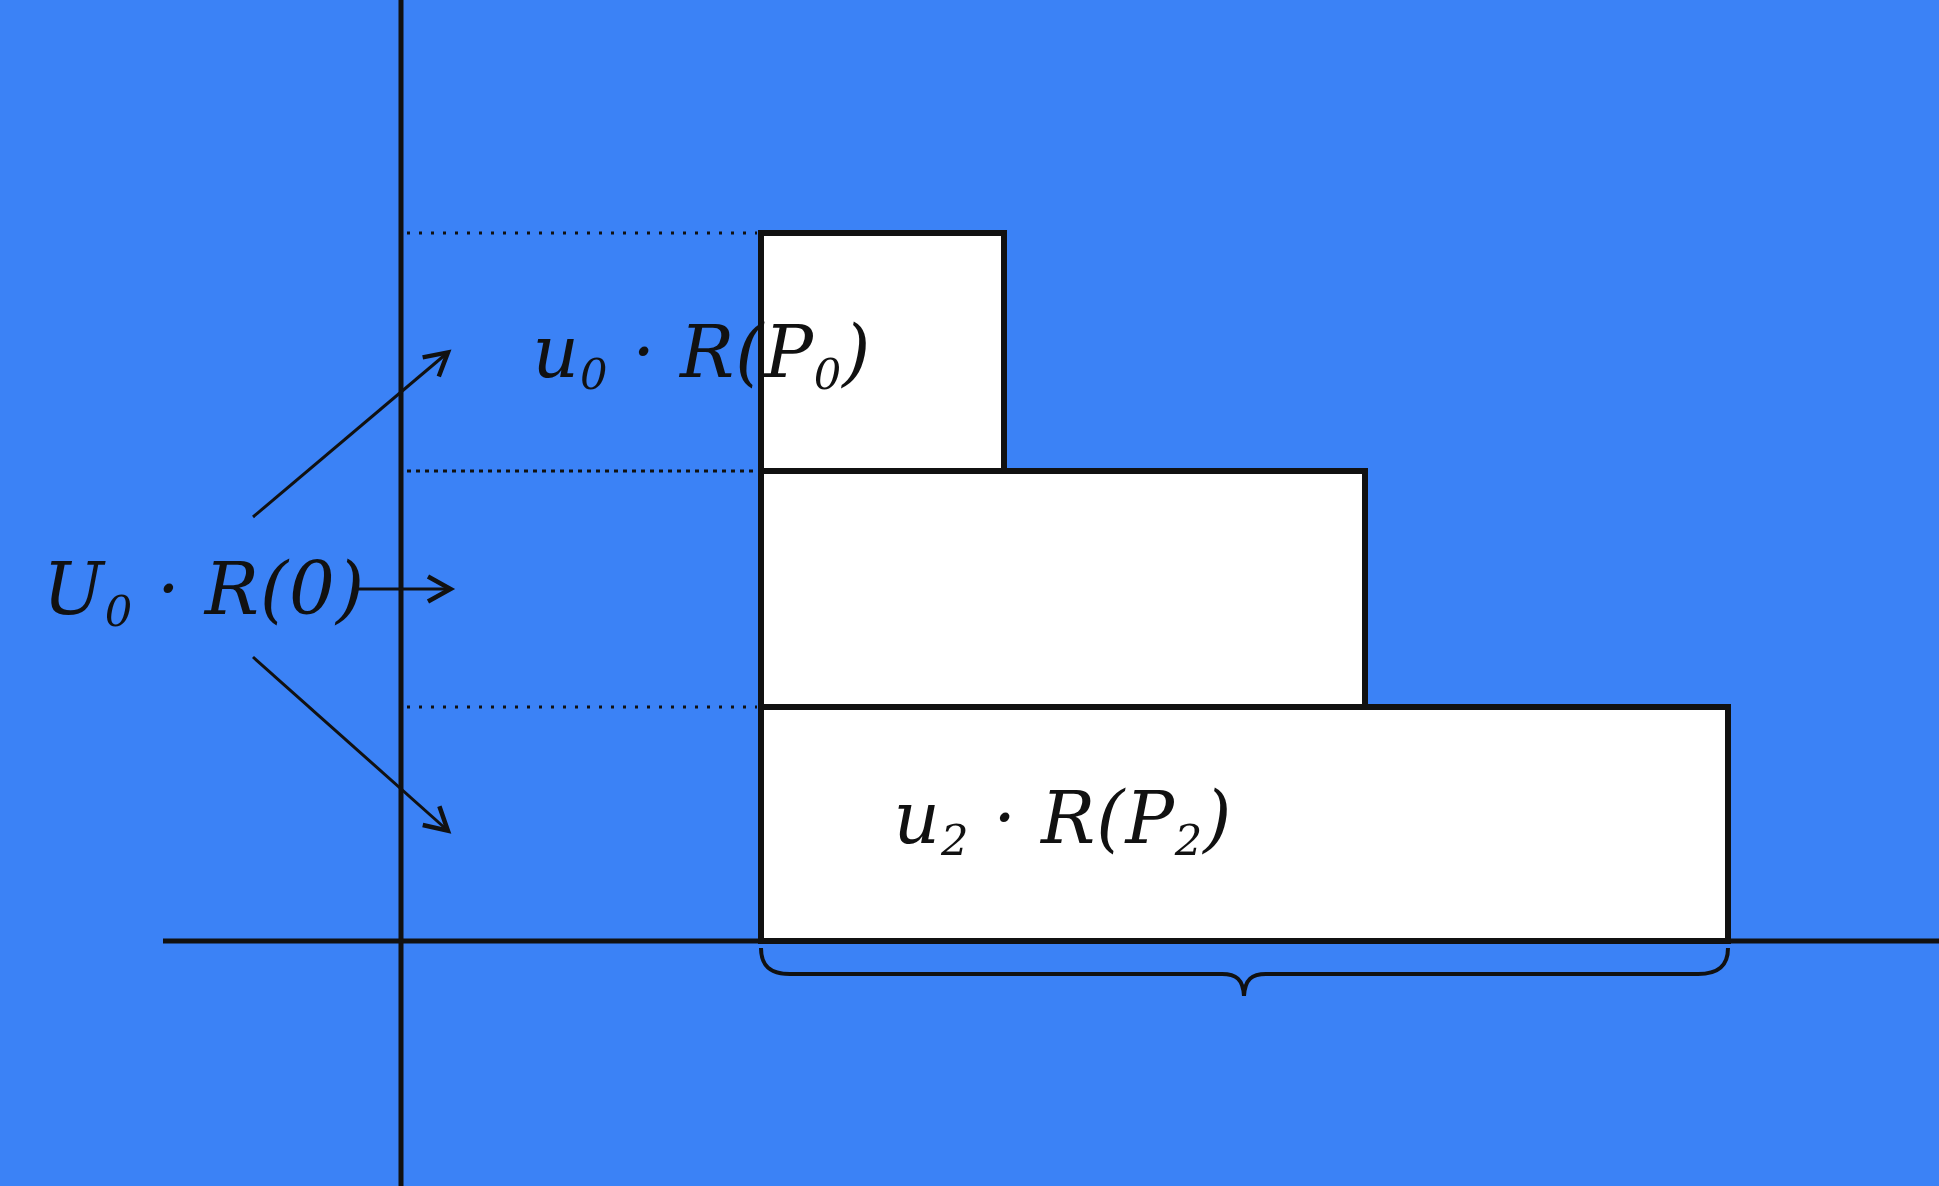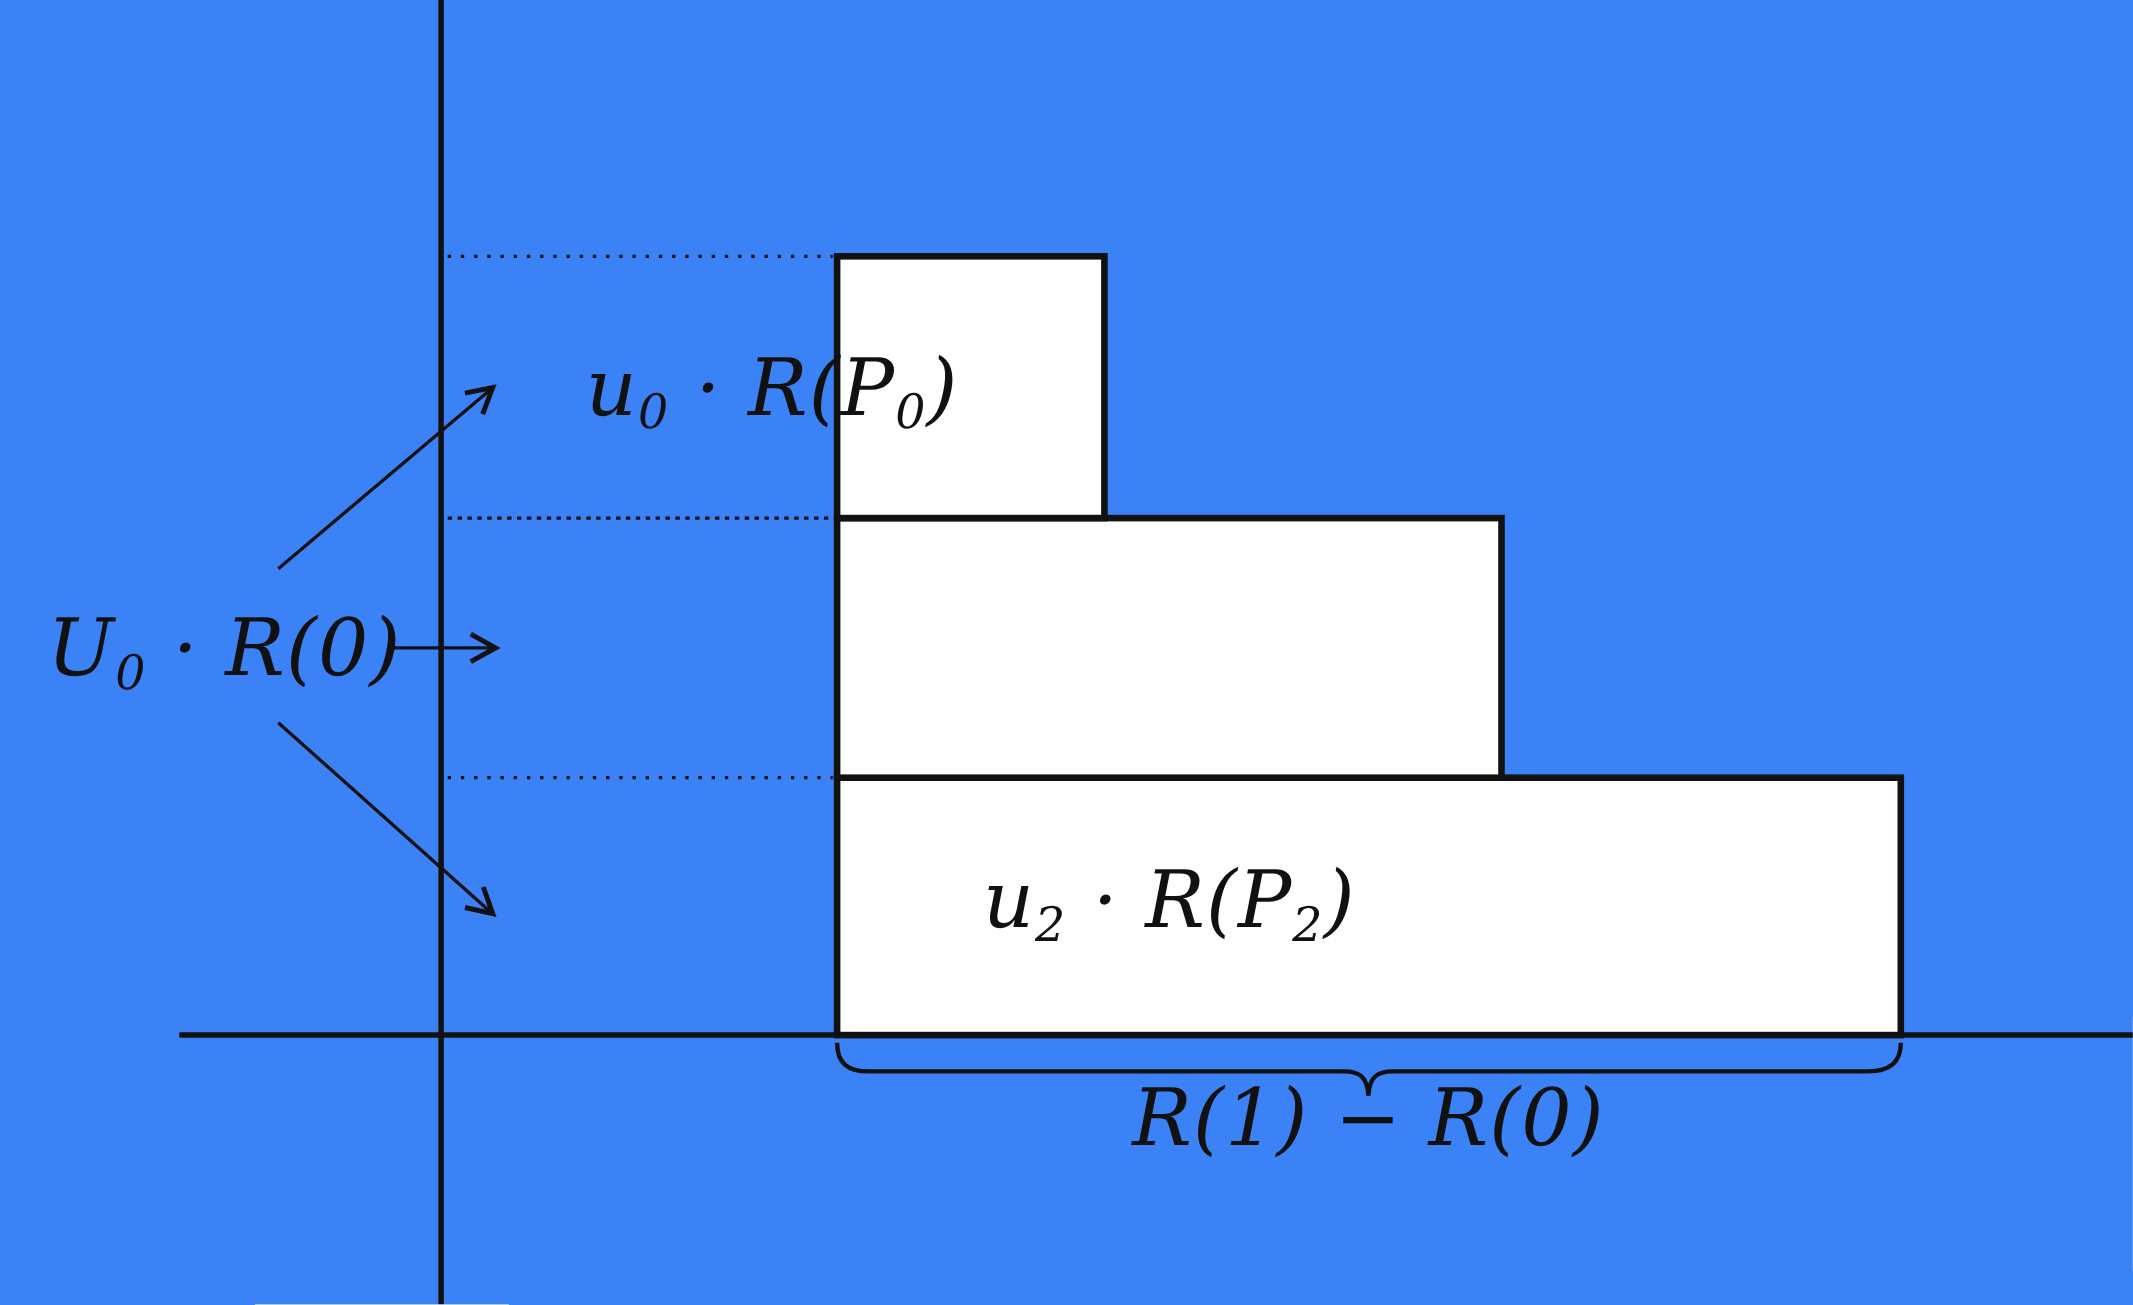--- a/index.html
+++ b/index.html
@@ -68,15 +68,14 @@
              C 1718,974 1728,966 1728,948" fill="none" class="ink" stroke-width="4"></path>
   </svg>
 
   <div class="math label-term0"><span>u</span><sub>0</sub><span> · R(P</span><sub>0</sub><span>)</span></div>
 
 
   <div class="math label-term2"><span>u</span><sub>2</sub><span> · R(P</span><sub>2</sub><span>)</span></div>
 
   <div class="math label-left"><span>U</span><sub>0</sub><span> · R(0)</span></div>
 
-  <div class="math label-brace"><span>R(1) − R(0)</span></div>
 
 </div>
 
 </body></html>

